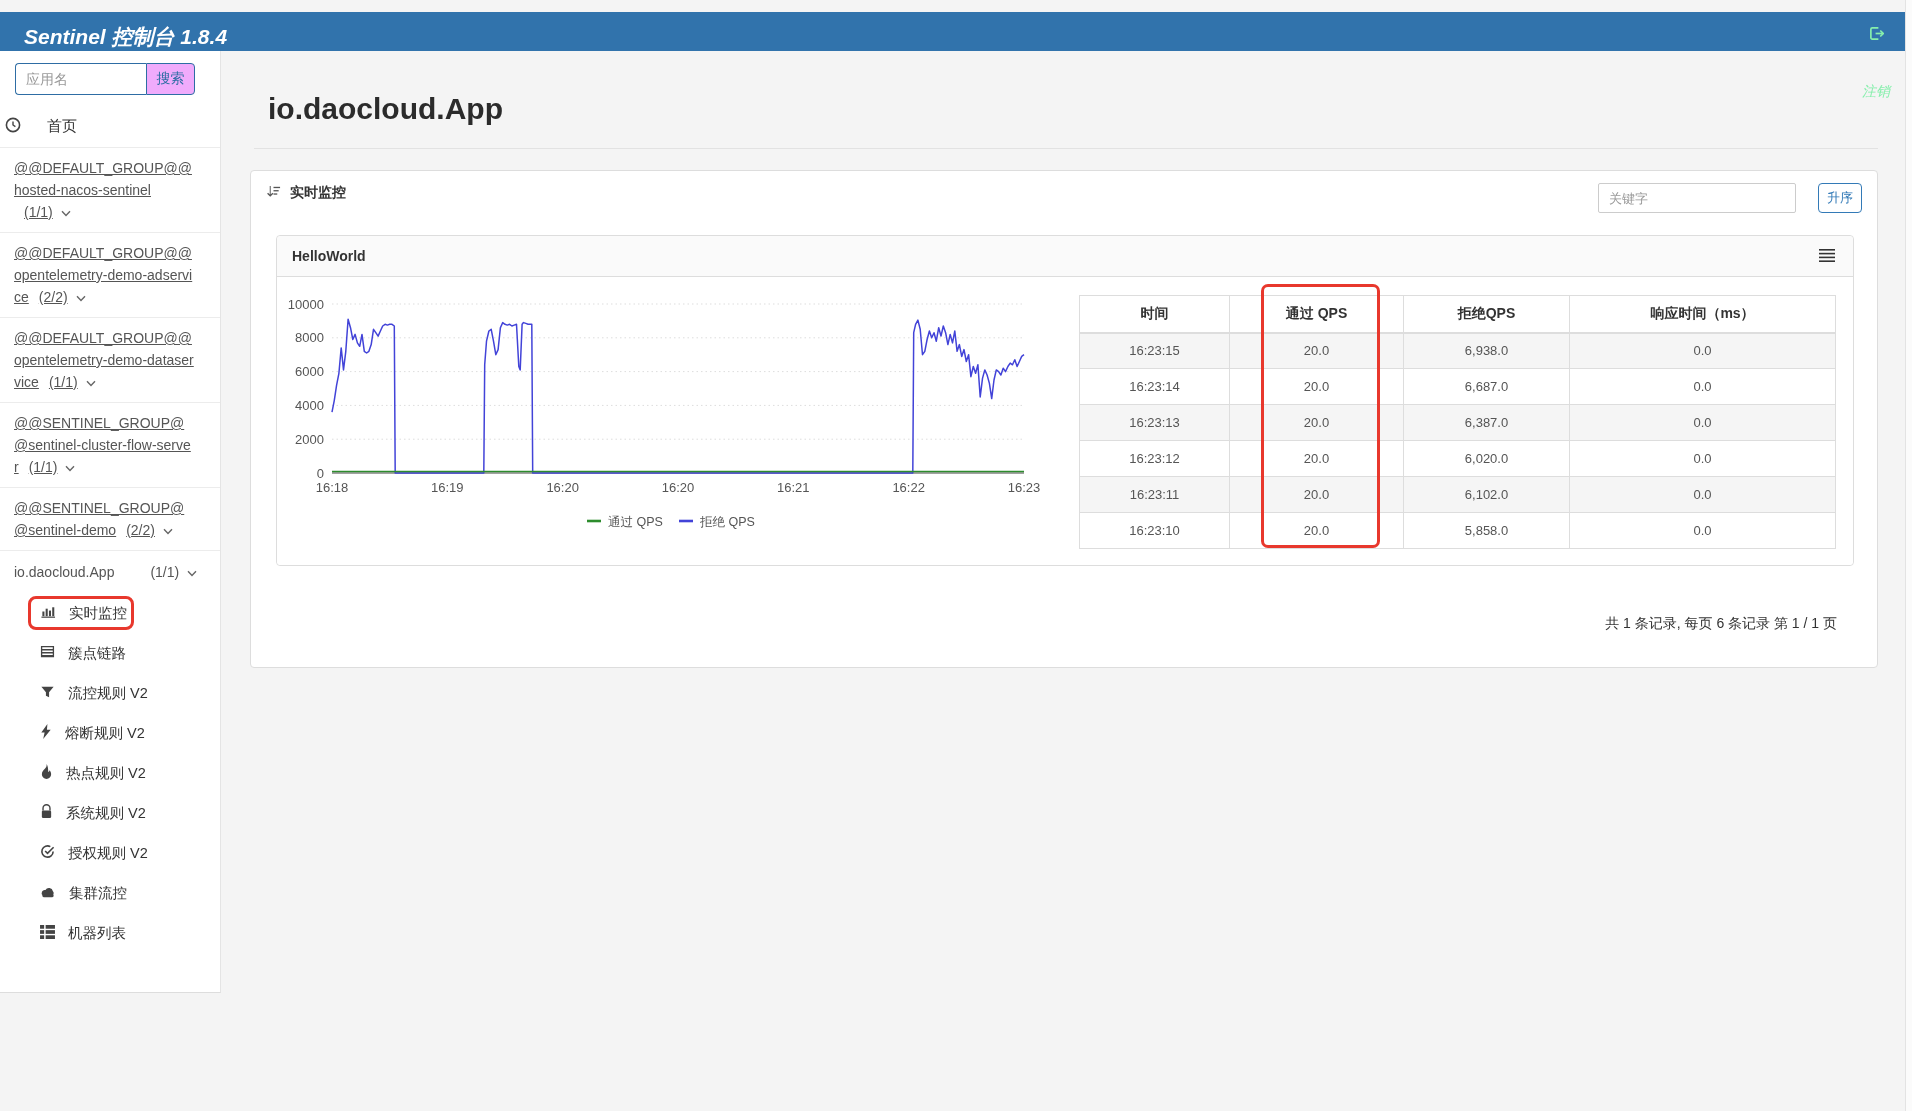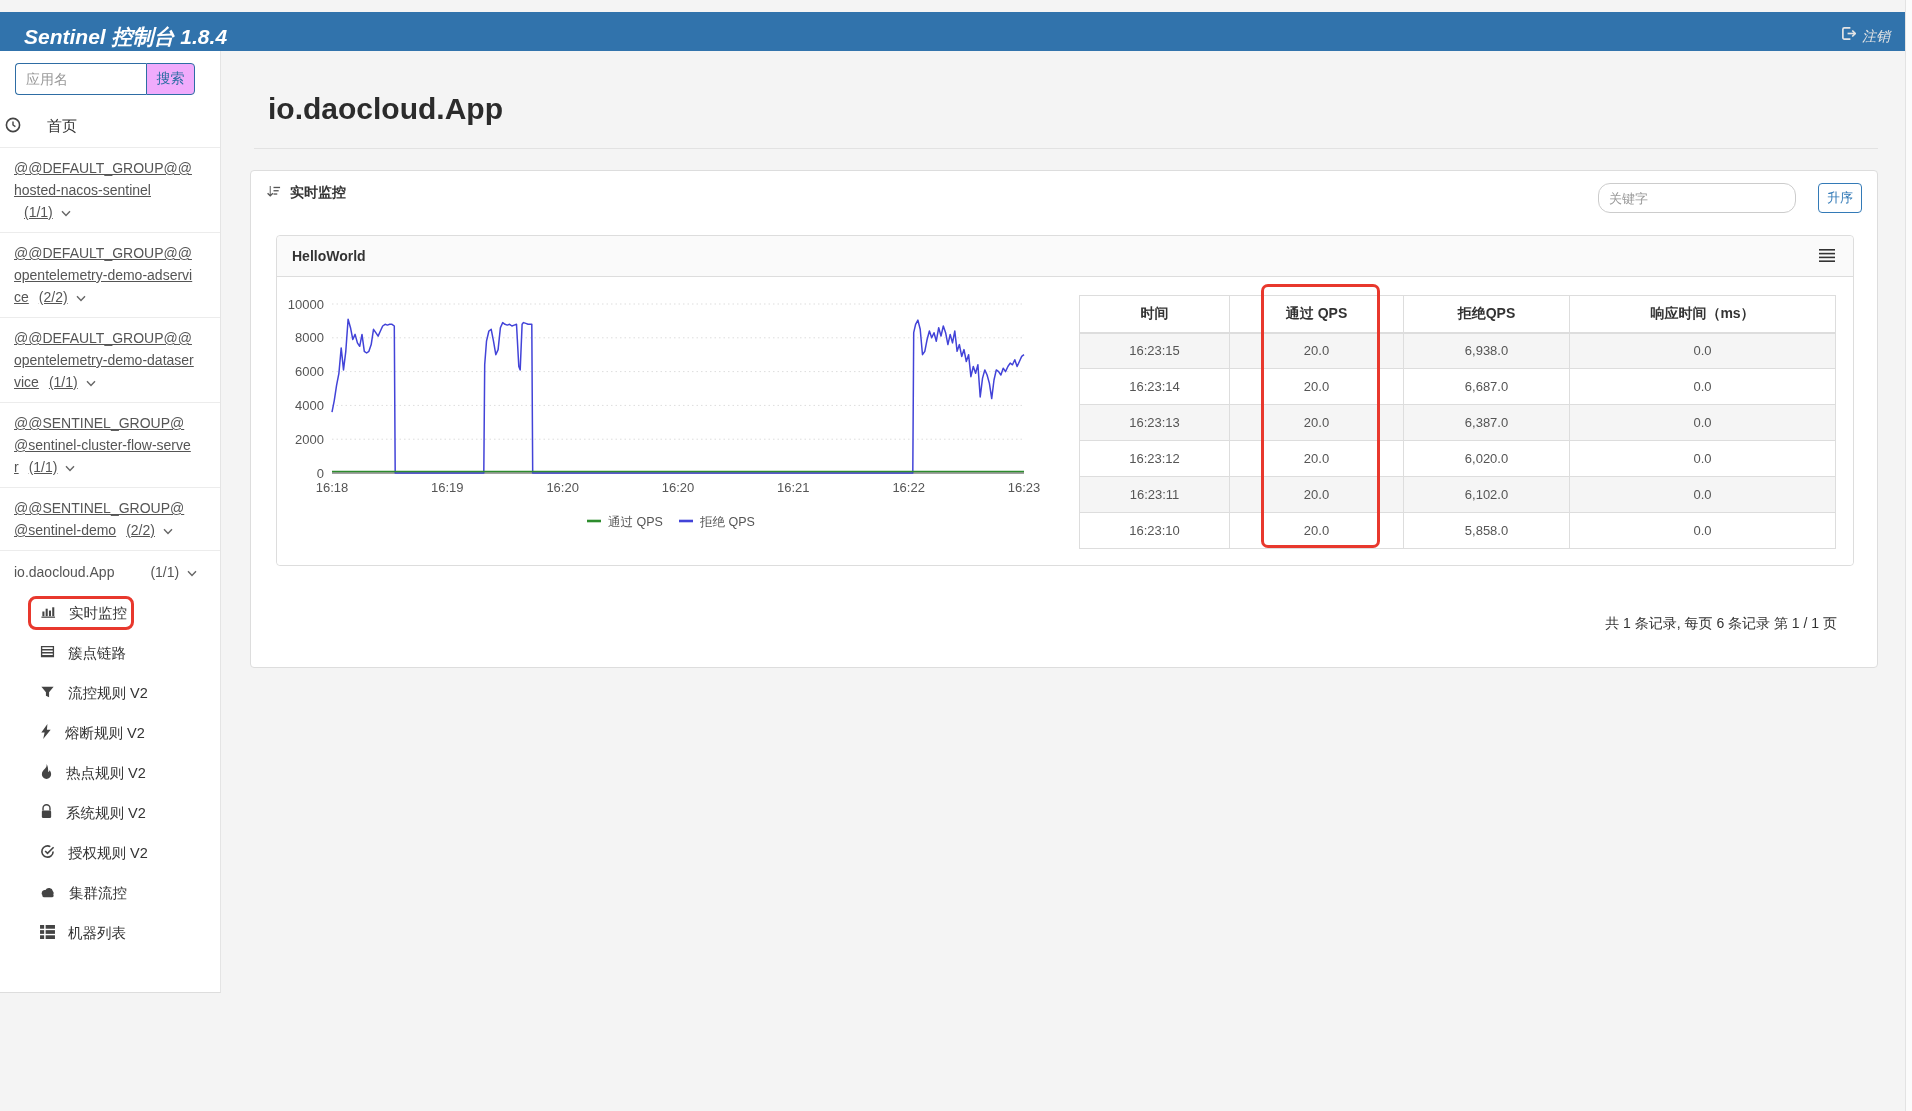--- a/index.html
+++ b/index.html
@@ -1,20 +1,20 @@
 <!DOCTYPE html>
 <html><head>
 <meta charset="utf-8">
 <style>
   * { margin:0; padding:0; box-sizing:border-box; }
   html,body { width:1912px; height:1111px; font-family:"Liberation Sans",sans-serif; background:#f4f4f4; overflow:hidden; position:relative; }
   
   .navbar { position:absolute; left:0; top:12px; width:1912px; height:39px; background:#3173ac; z-index:10;font-style:italic; }
   .brand { position:absolute; left:24px; top:0; line-height:49px; color:#fff; font-size:21px; font-weight:bold; }
-  .logout { position:absolute; right:22px; top:0; line-height:49px; color:#e5e5e5; font-size:14px; cursor:pointer; display:flex; align-items:center; gap:6px; height:49px; }
+  .logout { position:absolute; right:22px; top:0; line-height:49px; color:#86efac; font-size:14px; cursor:pointer; display:flex; align-items:center; gap:6px; height:49px;flex-direction:column; }
   
   .sidebar { position:absolute; left:0; top:49px; width:221px; height:944px; background:#fff; border-right:1px solid #e4e4e4; border-bottom:1px solid #ddd; z-index:5; }
   .search-row { display:flex; margin:14px 25px 11px 15px; height:32px; }
   .app-search { flex:1; min-width:0; border:1px solid #2e6da4; border-right:none; border-radius:4px 0 0 4px; padding:0 10px; font-size:14px; color:#555; outline:none; font-family:"Liberation Sans",sans-serif; }
   .app-search::placeholder { color:#999; }
   .search-btn { width:49px; border:1px solid #2e6da4; background:#f0abfc; color:#2e6da4; border-radius:0 4px 4px 0; font-size:14px; cursor:pointer; font-family:"Liberation Sans",sans-serif; }
   .home-row { display:flex; align-items:center; gap:26px; padding-left:5px; height:42px; color:#333; font-size:15px; border-bottom:1px solid #ececec; cursor:pointer; }
   .home-row svg { color:#444; }
   .group { padding:9px 26px 9px 14px; font-size:14px; color:#555; line-height:22px; word-break:break-all; border-bottom:1px solid #ececec; cursor:pointer;text-decoration:underline; }
   .gcount { margin-left:10px; }
@@ -25,21 +25,21 @@
   .menu-item { position:relative; display:flex; align-items:center; gap:13px; padding-left:40px; height:40px; font-size:14.5px; color:#333; cursor:pointer; }
   .menu-item svg { color:#444; flex:none; }
   .red-ring { position:absolute; left:28px; top:3px; width:106px; height:34px; border:3px solid #e8382d; border-radius:8px; pointer-events:none; }
   
   .main { position:absolute; left:221px; top:49px; width:1684px; height:1062px; }
   .page-title { position:absolute; left:47px; top:43px; font-size:30px; font-weight:bold; color:#2b2b2b; }
   .title-divider { position:absolute; left:33px; top:99px; width:1624px; height:1px; background:#e2e2e2; }
   .panel { position:absolute; left:29px; top:121px; width:1628px; height:498px; background:#fff; border:1px solid #ddd; border-radius:4px; }
   .panel-heading { position:absolute; left:15px; top:13px; display:flex; align-items:center; gap:9px; font-size:14px; font-weight:bold; color:#333; }
   .panel-heading svg { color:#555; }
-  .keyword-input { position:absolute; left:1347px; top:12px; width:198px; height:30px; border:1px solid #ccc; border-radius:12px; padding:0 10px; font-size:13px; color:#555; outline:none; font-family:"Liberation Sans",sans-serif; }
+  .keyword-input { position:absolute; left:1347px; top:12px; width:198px; height:30px; border:1px solid #ccc; border-radius:2px; padding:0 10px; font-size:13px; color:#555; outline:none; font-family:"Liberation Sans",sans-serif; }
   .keyword-input::placeholder { color:#999; }
   .asc-btn { position:absolute; left:1567px; top:12px; width:44px; height:30px; border:1px solid #337ab7; background:#fff; color:#337ab7; border-radius:4px; font-size:13px; cursor:pointer; font-family:"Liberation Sans",sans-serif; }
   .card { position:absolute; left:25px; top:64px; width:1578px; height:331px; border:1px solid #ddd; border-radius:4px; }
   .card-header { height:41px; background:#fafafa; border-bottom:1px solid #ddd; border-radius:4px 4px 0 0; position:relative; }
   .card-title { position:absolute; left:15px; top:0; line-height:41px; font-size:14px; color:#333;font-weight:bold; }
   .hamburger { position:absolute; right:18px; top:13px; cursor:pointer; color:#333; }
   .card-body { position:relative; height:288px; background:#fff; border-radius:0 0 4px 4px; }
   .chart-svg { position:absolute; left:0; top:0; }
   .table-wrap { position:absolute; left:802px; top:18px;border-radius:20px; }
   .data-table { border-collapse:collapse; width:756px; table-layout:fixed; }

